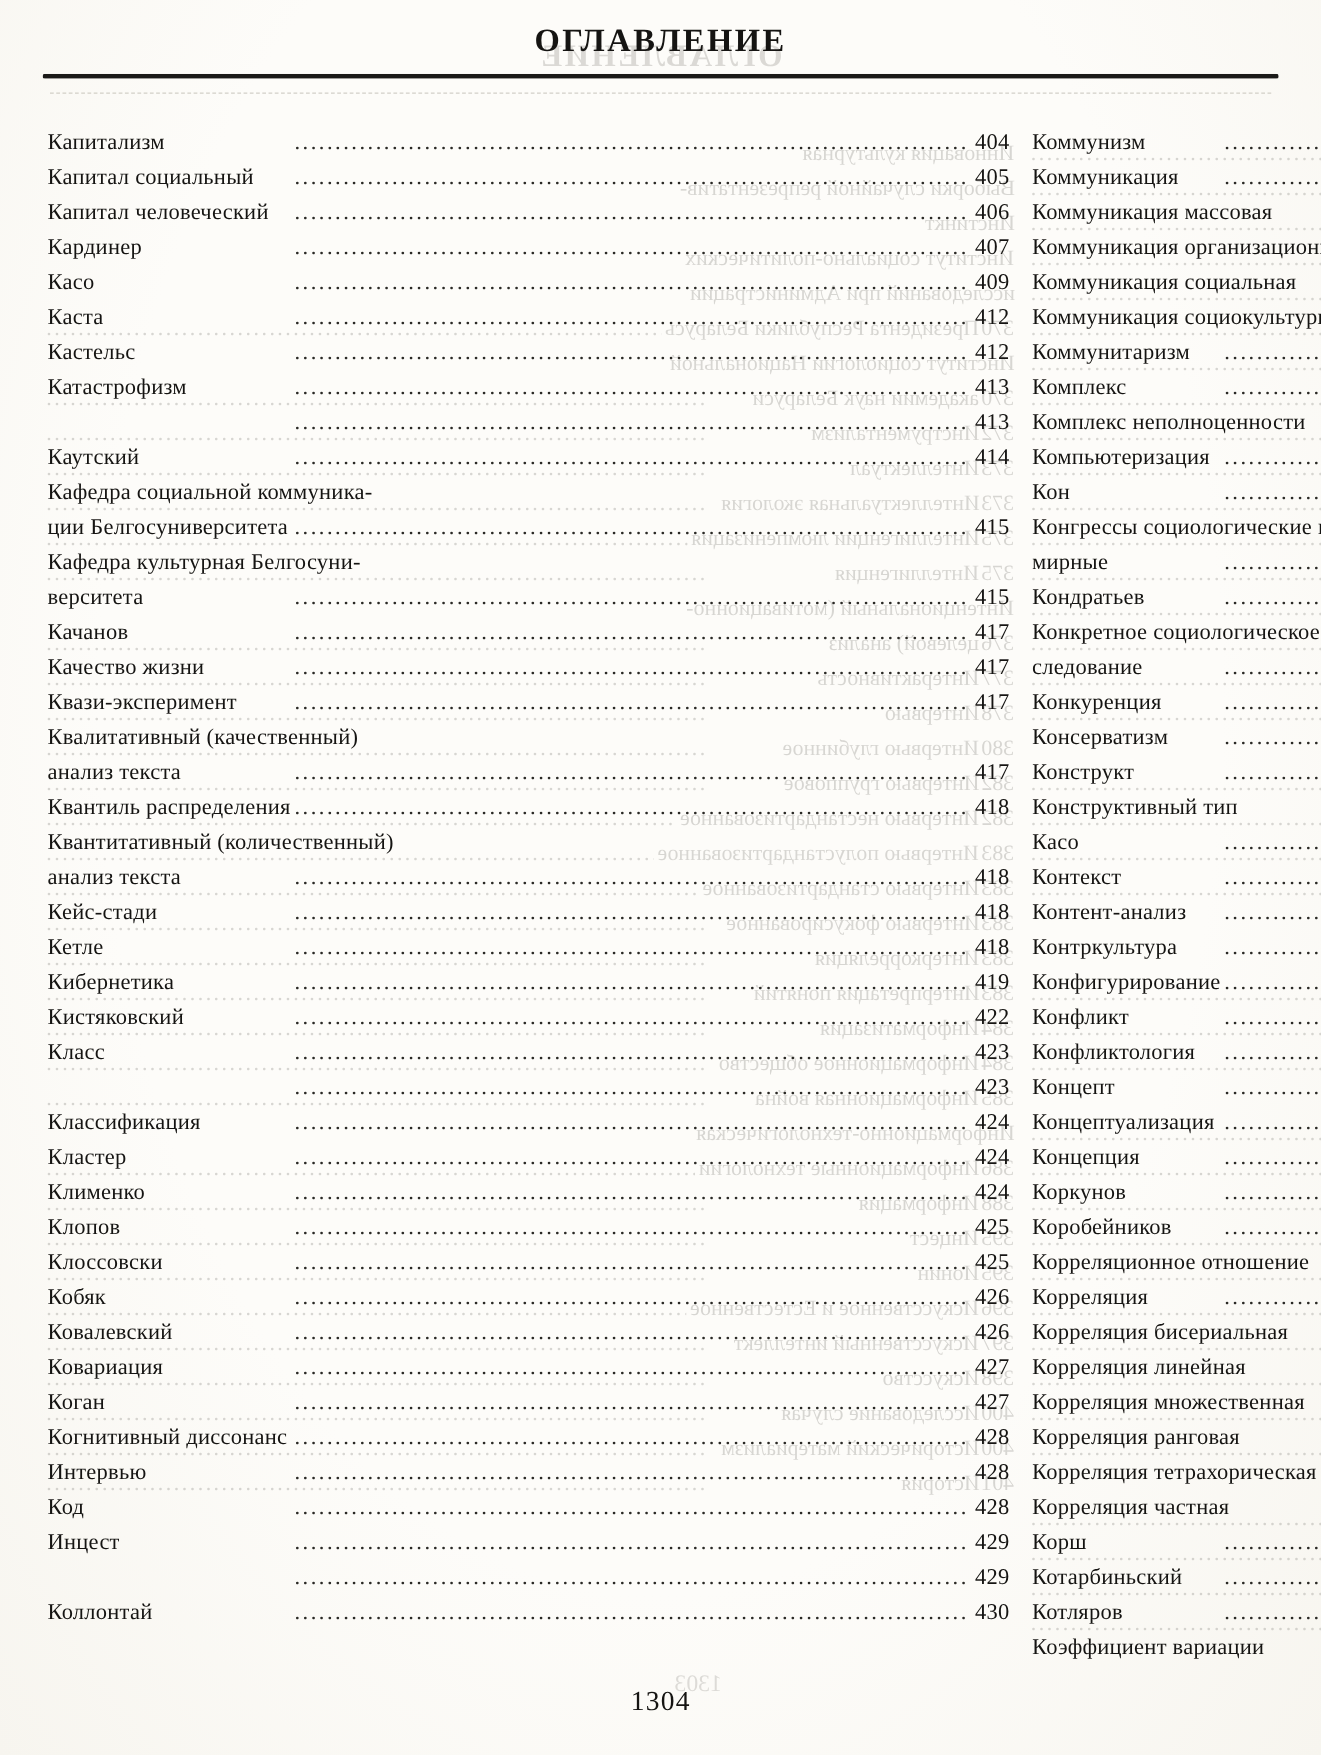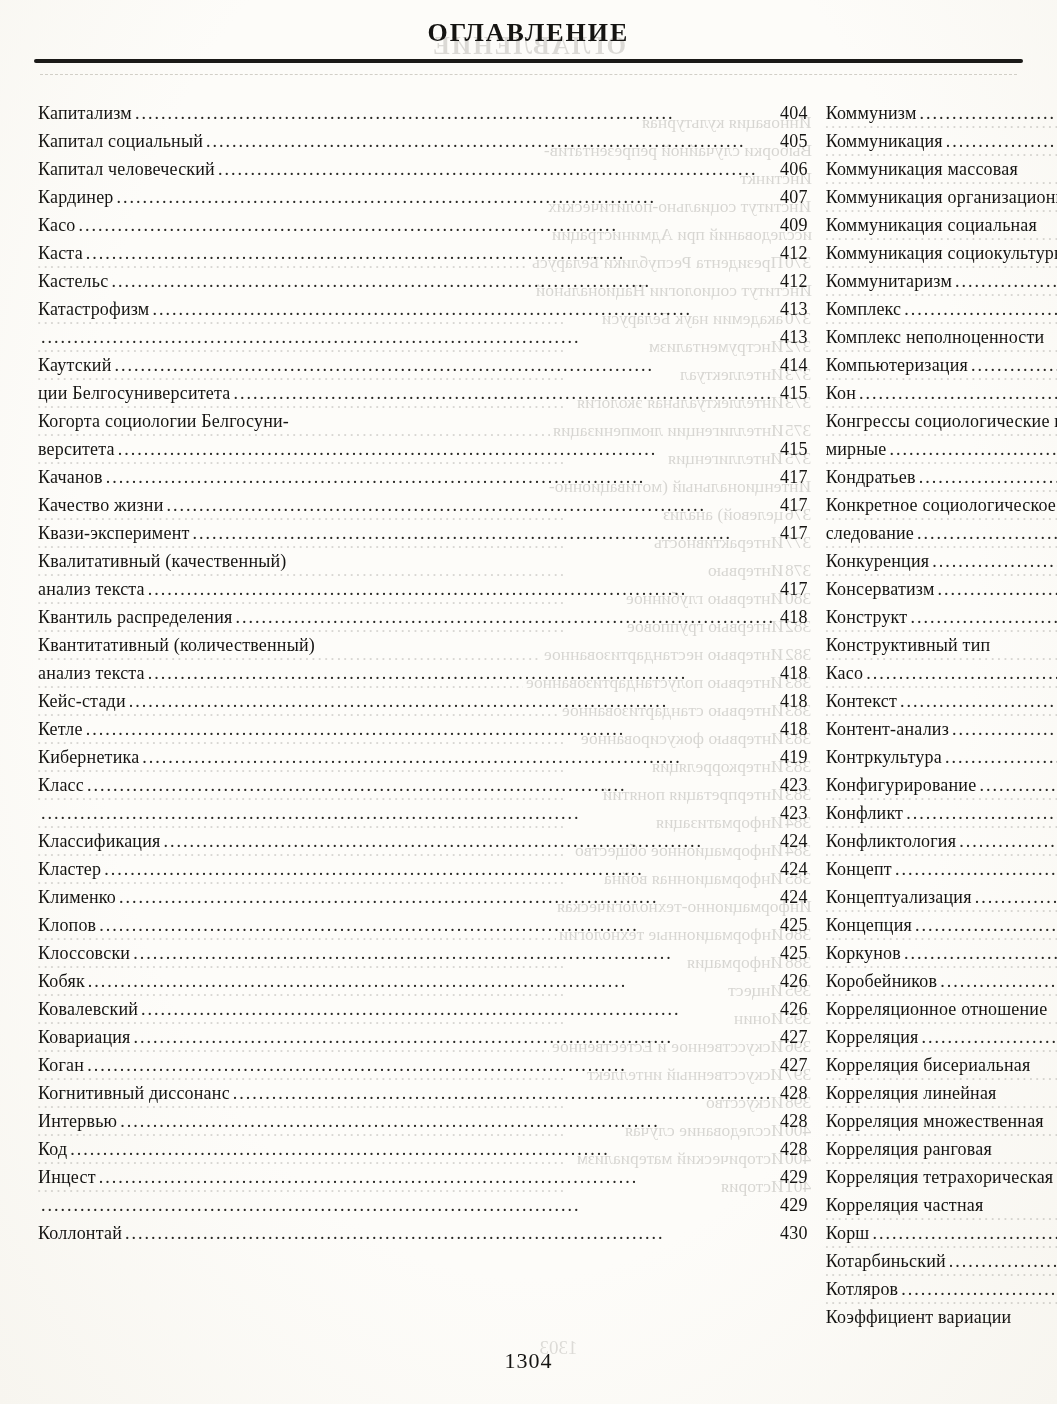--- a/index.html
+++ b/index.html
@@ -18,21 +18,21 @@
   }
   .title-ghost{
     position:absolute; top:14px; left:0; right:0; text-align:center;
     font-size:25px; font-weight:bold; letter-spacing:2px;
     transform:scaleX(-1); color:#8e8c86; opacity:.30; filter:blur(.6px); z-index:0;
   }
   .rule{position:absolute; top:59px; left:34px; right:34px; height:0; border-top:4px solid #1b1a18; border-radius:2px;}
   .rule-ghost{position:absolute; top:74px; left:40px; right:40px; border-top:1px dashed #c8c5bc; opacity:.8;}
   .cols{position:absolute; top:99px; left:38px; right:35px; display:flex; gap:18px;}
   .col{flex:1; position:relative;}
-  .col-main{position:relative; z-index:1;}
+  .col-main{position:relative; z-index:1;text-align:right;}
   .row{display:flex; align-items:baseline; height:28px; line-height:28px; font-size:18px; letter-spacing:.2px; white-space:nowrap;}
   .row .t{flex:0 1 auto; overflow:hidden;}
   .dots{flex:1 1 8px; overflow:hidden; min-width:8px; margin:0 3px;}
   .dots::after{content:"..................................................................................."; letter-spacing:2px; color:#2a2925;}
   .pg{flex:0 0 auto; margin-left:2px;}
   
   .col-ghost{position:absolute; top:9px; left:-4px; right:-4px; z-index:0;
     color:#74726c; opacity:.27; filter:blur(.45px);}
   .grow{display:flex; align-items:baseline; height:28px; line-height:28px; font-size:17.5px; white-space:nowrap;}
   .gdots{flex:1 1 8px; overflow:hidden; min-width:8px; margin:0 3px;}
@@ -308,28 +308,31 @@
           </div>
           <div class="entry">
             <div class="row">
               <span class="t">Каутский</span>
               <span class="dots"></span>
               <span class="pg">414</span>
             </div>
           </div>
           <div class="entry">
             <div class="row">
+              <span class="t">Кафедра социальной коммуника-</span>
+            </div>
+            <div class="row">
               <span class="t">ции Белгосуниверситета</span>
               <span class="dots"></span>
               <span class="pg">415</span>
             </div>
           </div>
           <div class="entry">
             <div class="row">
-              <span class="t">Когорта социологии Белгосуни-</span>
+              <span class="t">Кафедра культурная Белгосуни-</span>
             </div>
             <div class="row">
               <span class="t">верситета</span>
               <span class="dots"></span>
               <span class="pg">415</span>
             </div>
           </div>
           <div class="entry">
             <div class="row">
               <span class="t">Качанов</span>
@@ -390,20 +393,27 @@
               <span class="t">Кетле</span>
               <span class="dots"></span>
               <span class="pg">418</span>
             </div>
           </div>
           <div class="entry">
             <div class="row">
               <span class="t">Кибернетика</span>
               <span class="dots"></span>
               <span class="pg">419</span>
+            </div>
+          </div>
+          <div class="entry">
+            <div class="row">
+              <span class="t">Кистяковский</span>
+              <span class="dots"></span>
+              <span class="pg">422</span>
             </div>
           </div>
           <div class="entry">
             <div class="row">
               <span class="t">Класс</span>
               <span class="dots"></span>
               <span class="pg">423</span>
             </div>
           </div>
           <div class="entry">

